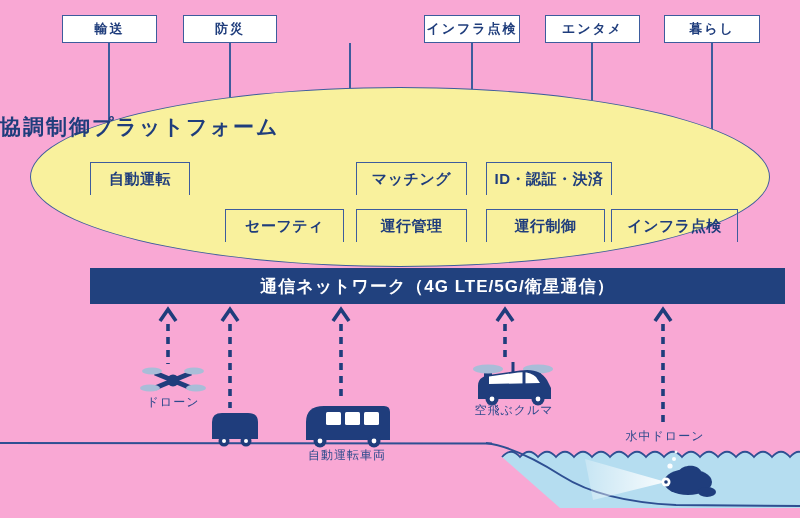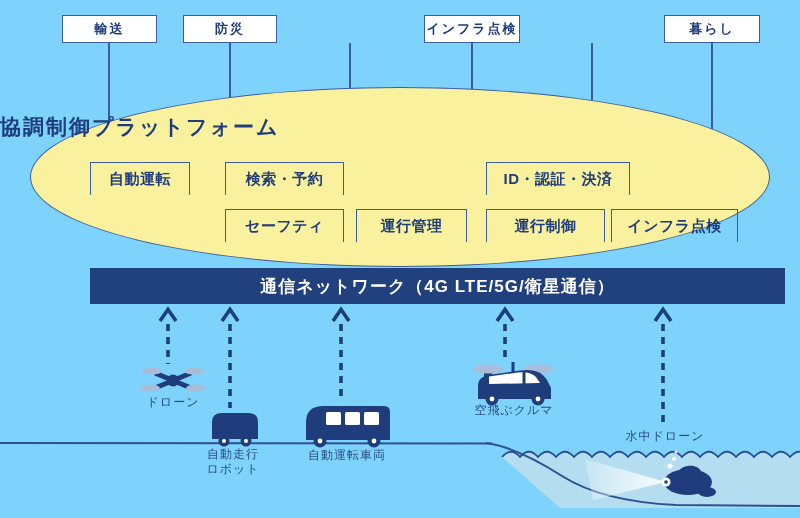--- a/index.html
+++ b/index.html
@@ -1,17 +1,17 @@
 <!DOCTYPE html>
 <html><head>
 <meta charset="utf-8">
 <style>
   html,body{margin:0;padding:0;background:#ffffff;}
   .canvas{
-    position:relative;width:800px;height:518px;background:#7dd3fc;overflow:hidden;
+    position:relative;width:800px;height:518px;background:#f9a8d4;overflow:hidden;
     font-family:"Liberation Sans","DejaVu Sans",sans-serif;color:#1F3D7C;
   }
   
   .cat{
     position:absolute;top:15px;height:28px;box-sizing:border-box;
     background:#ffffff;border:1.6px solid #3D5C9D;color:#1F3D7C;
     display:flex;align-items:center;justify-content:center;
     font-size:13px;font-weight:bold;letter-spacing:2px;z-index:3;
   }
   .vline{position:absolute;width:1.6px;background:#3D5C9D;z-index:1;}
@@ -49,35 +49,36 @@
   }
 </style>
 </head>
 <body>
 
 <div class="canvas">
 
   <div class="cat" style="left:62px;width:95px">輸送</div>
   <div class="cat" style="left:183px;width:94px">防災</div>
   <div class="cat" style="left:424px;width:96px">インフラ点検</div>
+  <div class="cat" style="left:545px;width:95px">エンタメ</div>
   <div class="cat" style="left:664px;width:96px">暮らし</div>
 
   <div class="vline" style="left:108px;top:43px;height:80px"></div>
   <div class="vline" style="left:229px;top:43px;height:57px"></div>
   <div class="vline" style="left:349px;top:43px;height:47px"></div>
   <div class="vline" style="left:471px;top:43px;height:48px"></div>
   <div class="vline" style="left:591px;top:43px;height:59px"></div>
   <div class="vline" style="left:711px;top:43px;height:87px"></div>
 
   <div class="ellipse"></div>
   <div class="title">協調制御プラットフォーム</div>
 
   <div class="fbox" style="left:90px;top:162px;width:100px">自動運転</div>
-  <div class="fbox" style="left:225px;top:162px;width:119px">検索・予約</div>
-  <div class="fbox" style="left:486px;top:162px;width:144px">ID・認証・決済</div>
+  <div class="fbox" style="left:356px;top:162px;width:111px">マッチング</div>
+  <div class="fbox" style="left:486px;top:162px;width:126px">ID・認証・決済</div>
 
   <div class="fbox" style="left:225px;top:209px;width:119px">セーフティ</div>
   <div class="fbox" style="left:356px;top:209px;width:111px">運行管理</div>
   <div class="fbox" style="left:486px;top:209px;width:119px">運行制御</div>
   <div class="fbox" style="left:611px;top:209px;width:127px">インフラ点検</div>
 
   <div class="netbar">
     <span>通信ネットワーク（4G LTE/5G/衛星通信）</span>
   </div>
 
@@ -179,19 +180,17 @@
       <path d="M489 76.5 L518 72.5 Q530 71 536 77 L540 83 L489 84 Z" fill="#ffffff"></path>
       <line x1="524" y1="72" x2="524" y2="84" stroke="#1F3D7C" stroke-width="3"></line>
       <circle cx="492" cy="99" r="6.5" fill="#1F3D7C"></circle>
         <circle cx="492" cy="99" r="2.4" fill="#ffffff"></circle>
       <circle cx="538" cy="99" r="6.5" fill="#1F3D7C"></circle>
         <circle cx="538" cy="99" r="2.4" fill="#ffffff"></circle>
     </g>
   </svg>
 
   <div class="vehicle-label" style="left:128px;top:395px;width:90px">ドローン</div>
-  <div class="vehicle-label" style="left:188px;top:447px;width:90px">自動走行
-ロボット</div>
   <div class="vehicle-label" style="left:297px;top:448px;width:100px">自動運転車両</div>
   <div class="vehicle-label" style="left:464px;top:403px;width:100px">空飛ぶクルマ</div>
   <div class="vehicle-label" style="left:613px;top:429px;width:104px">水中ドローン</div>
 
 </div>
 
 </body></html>

